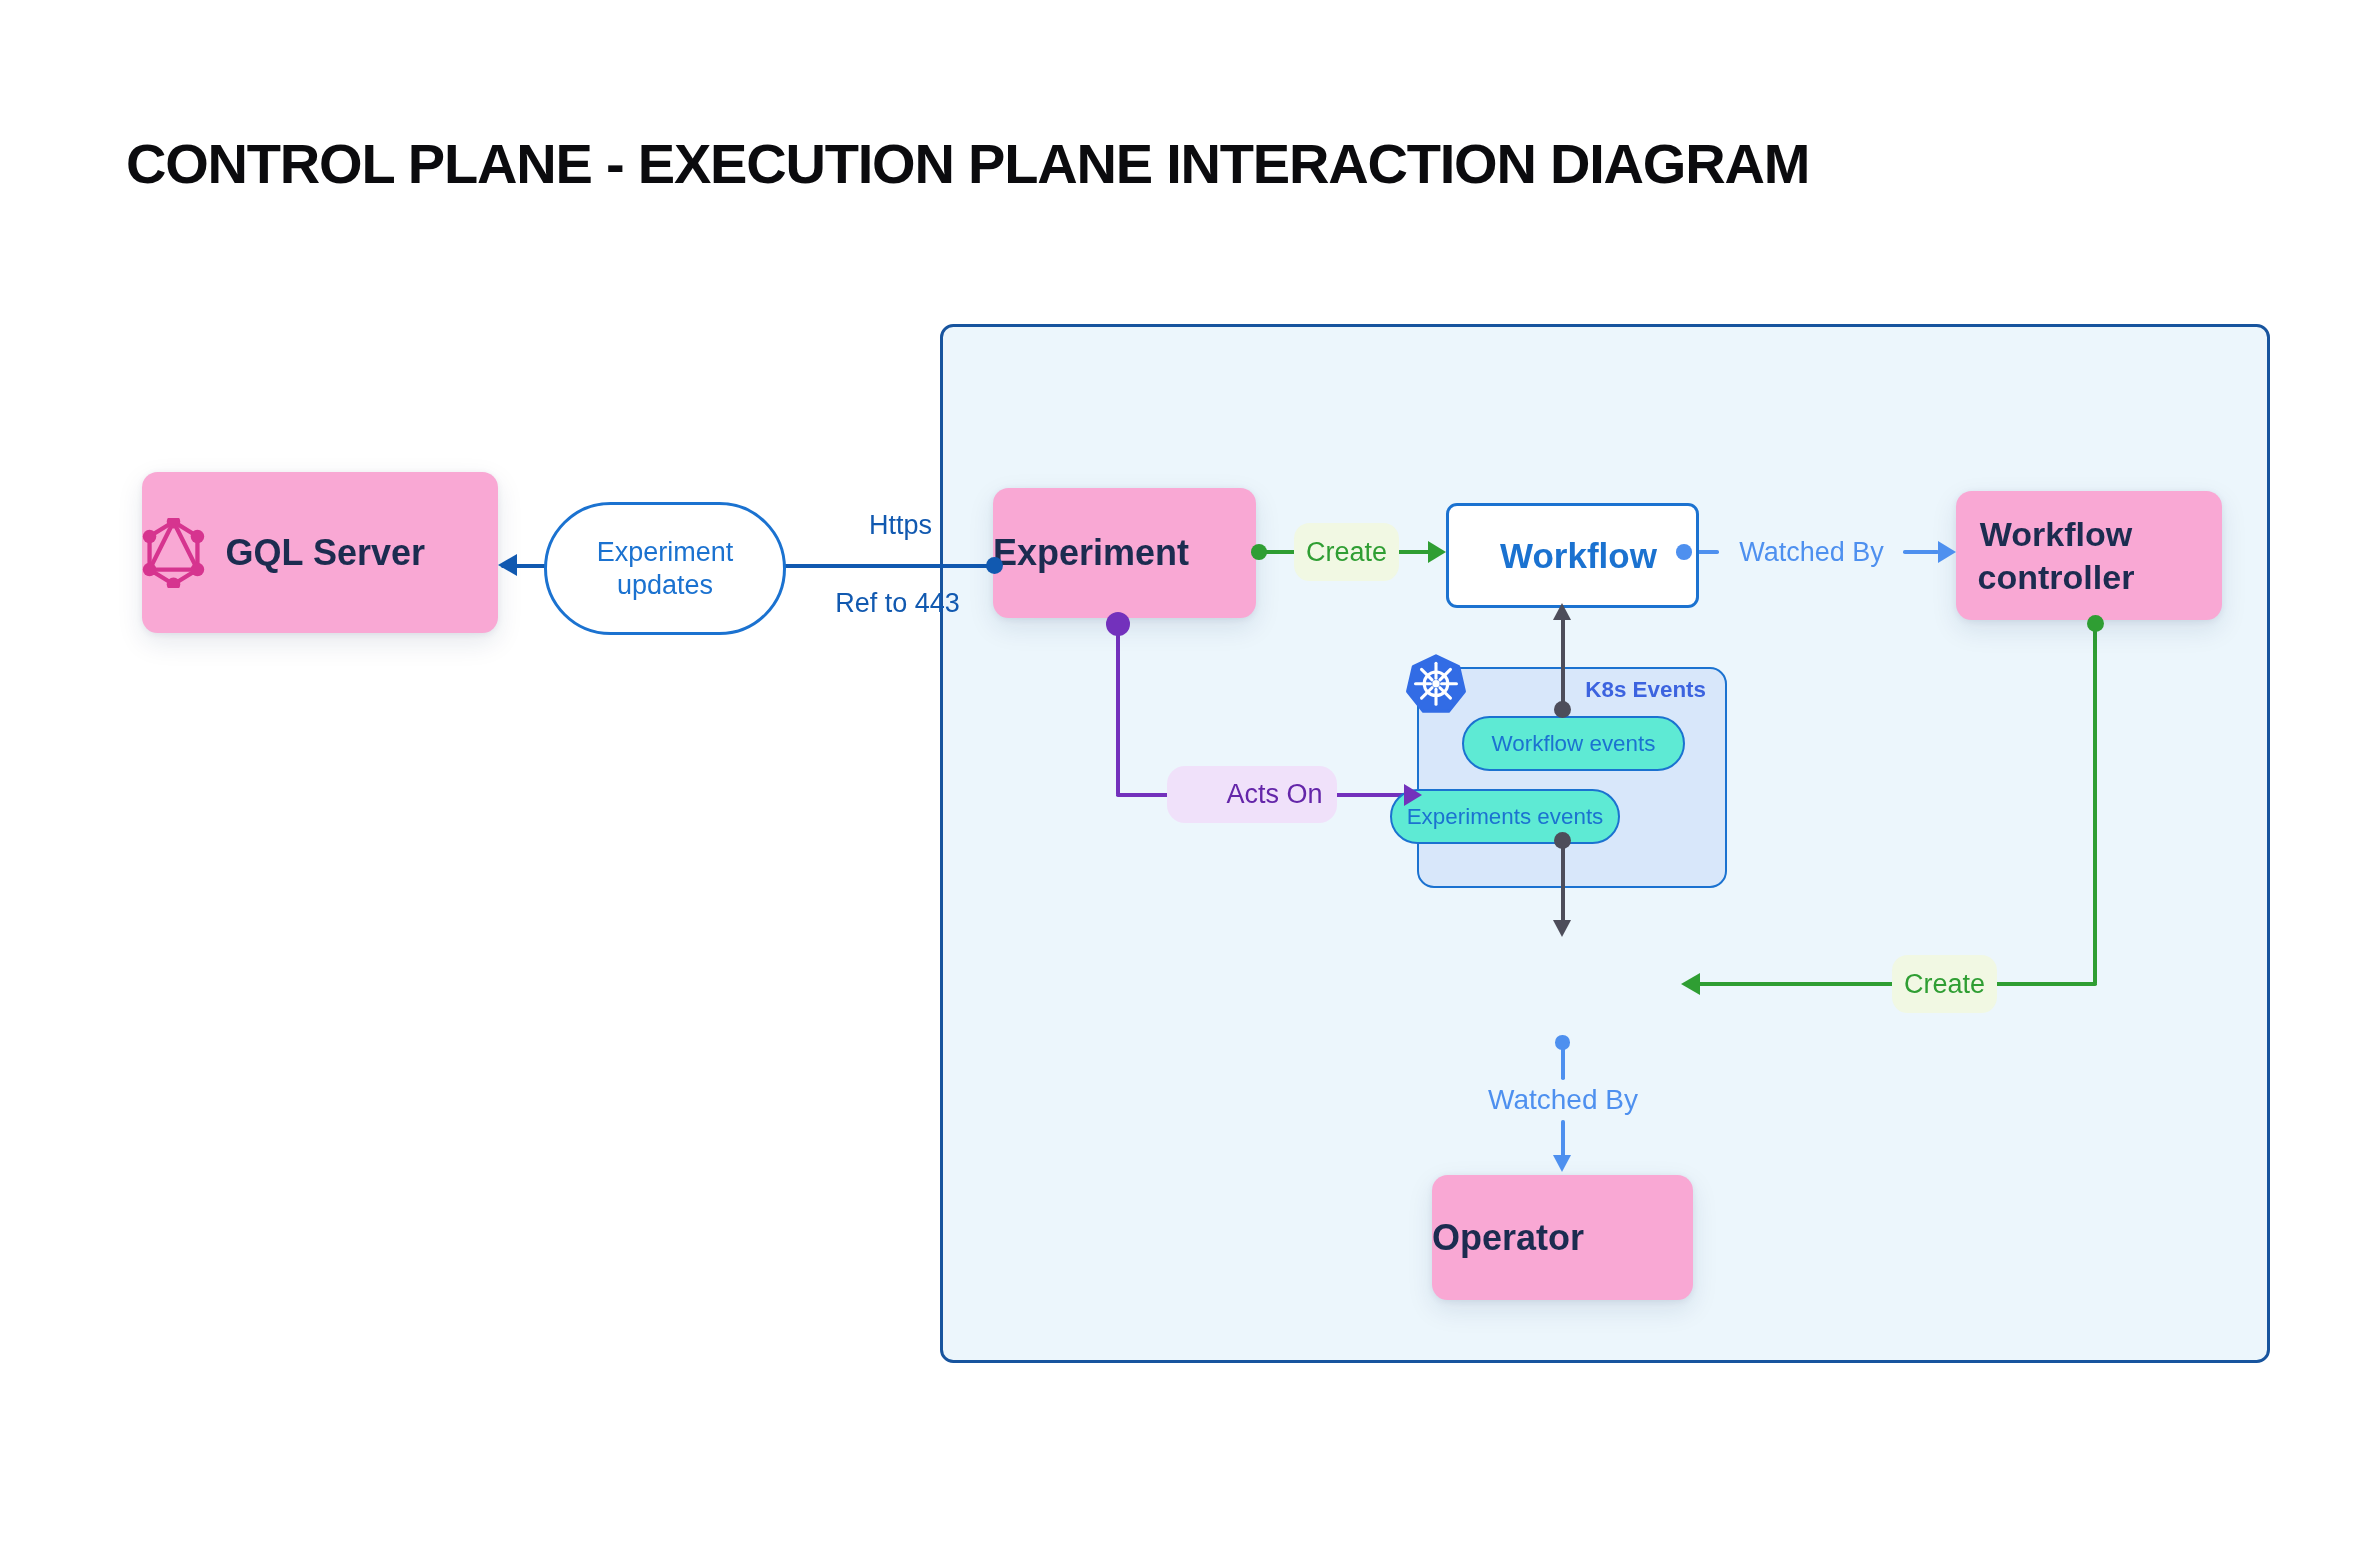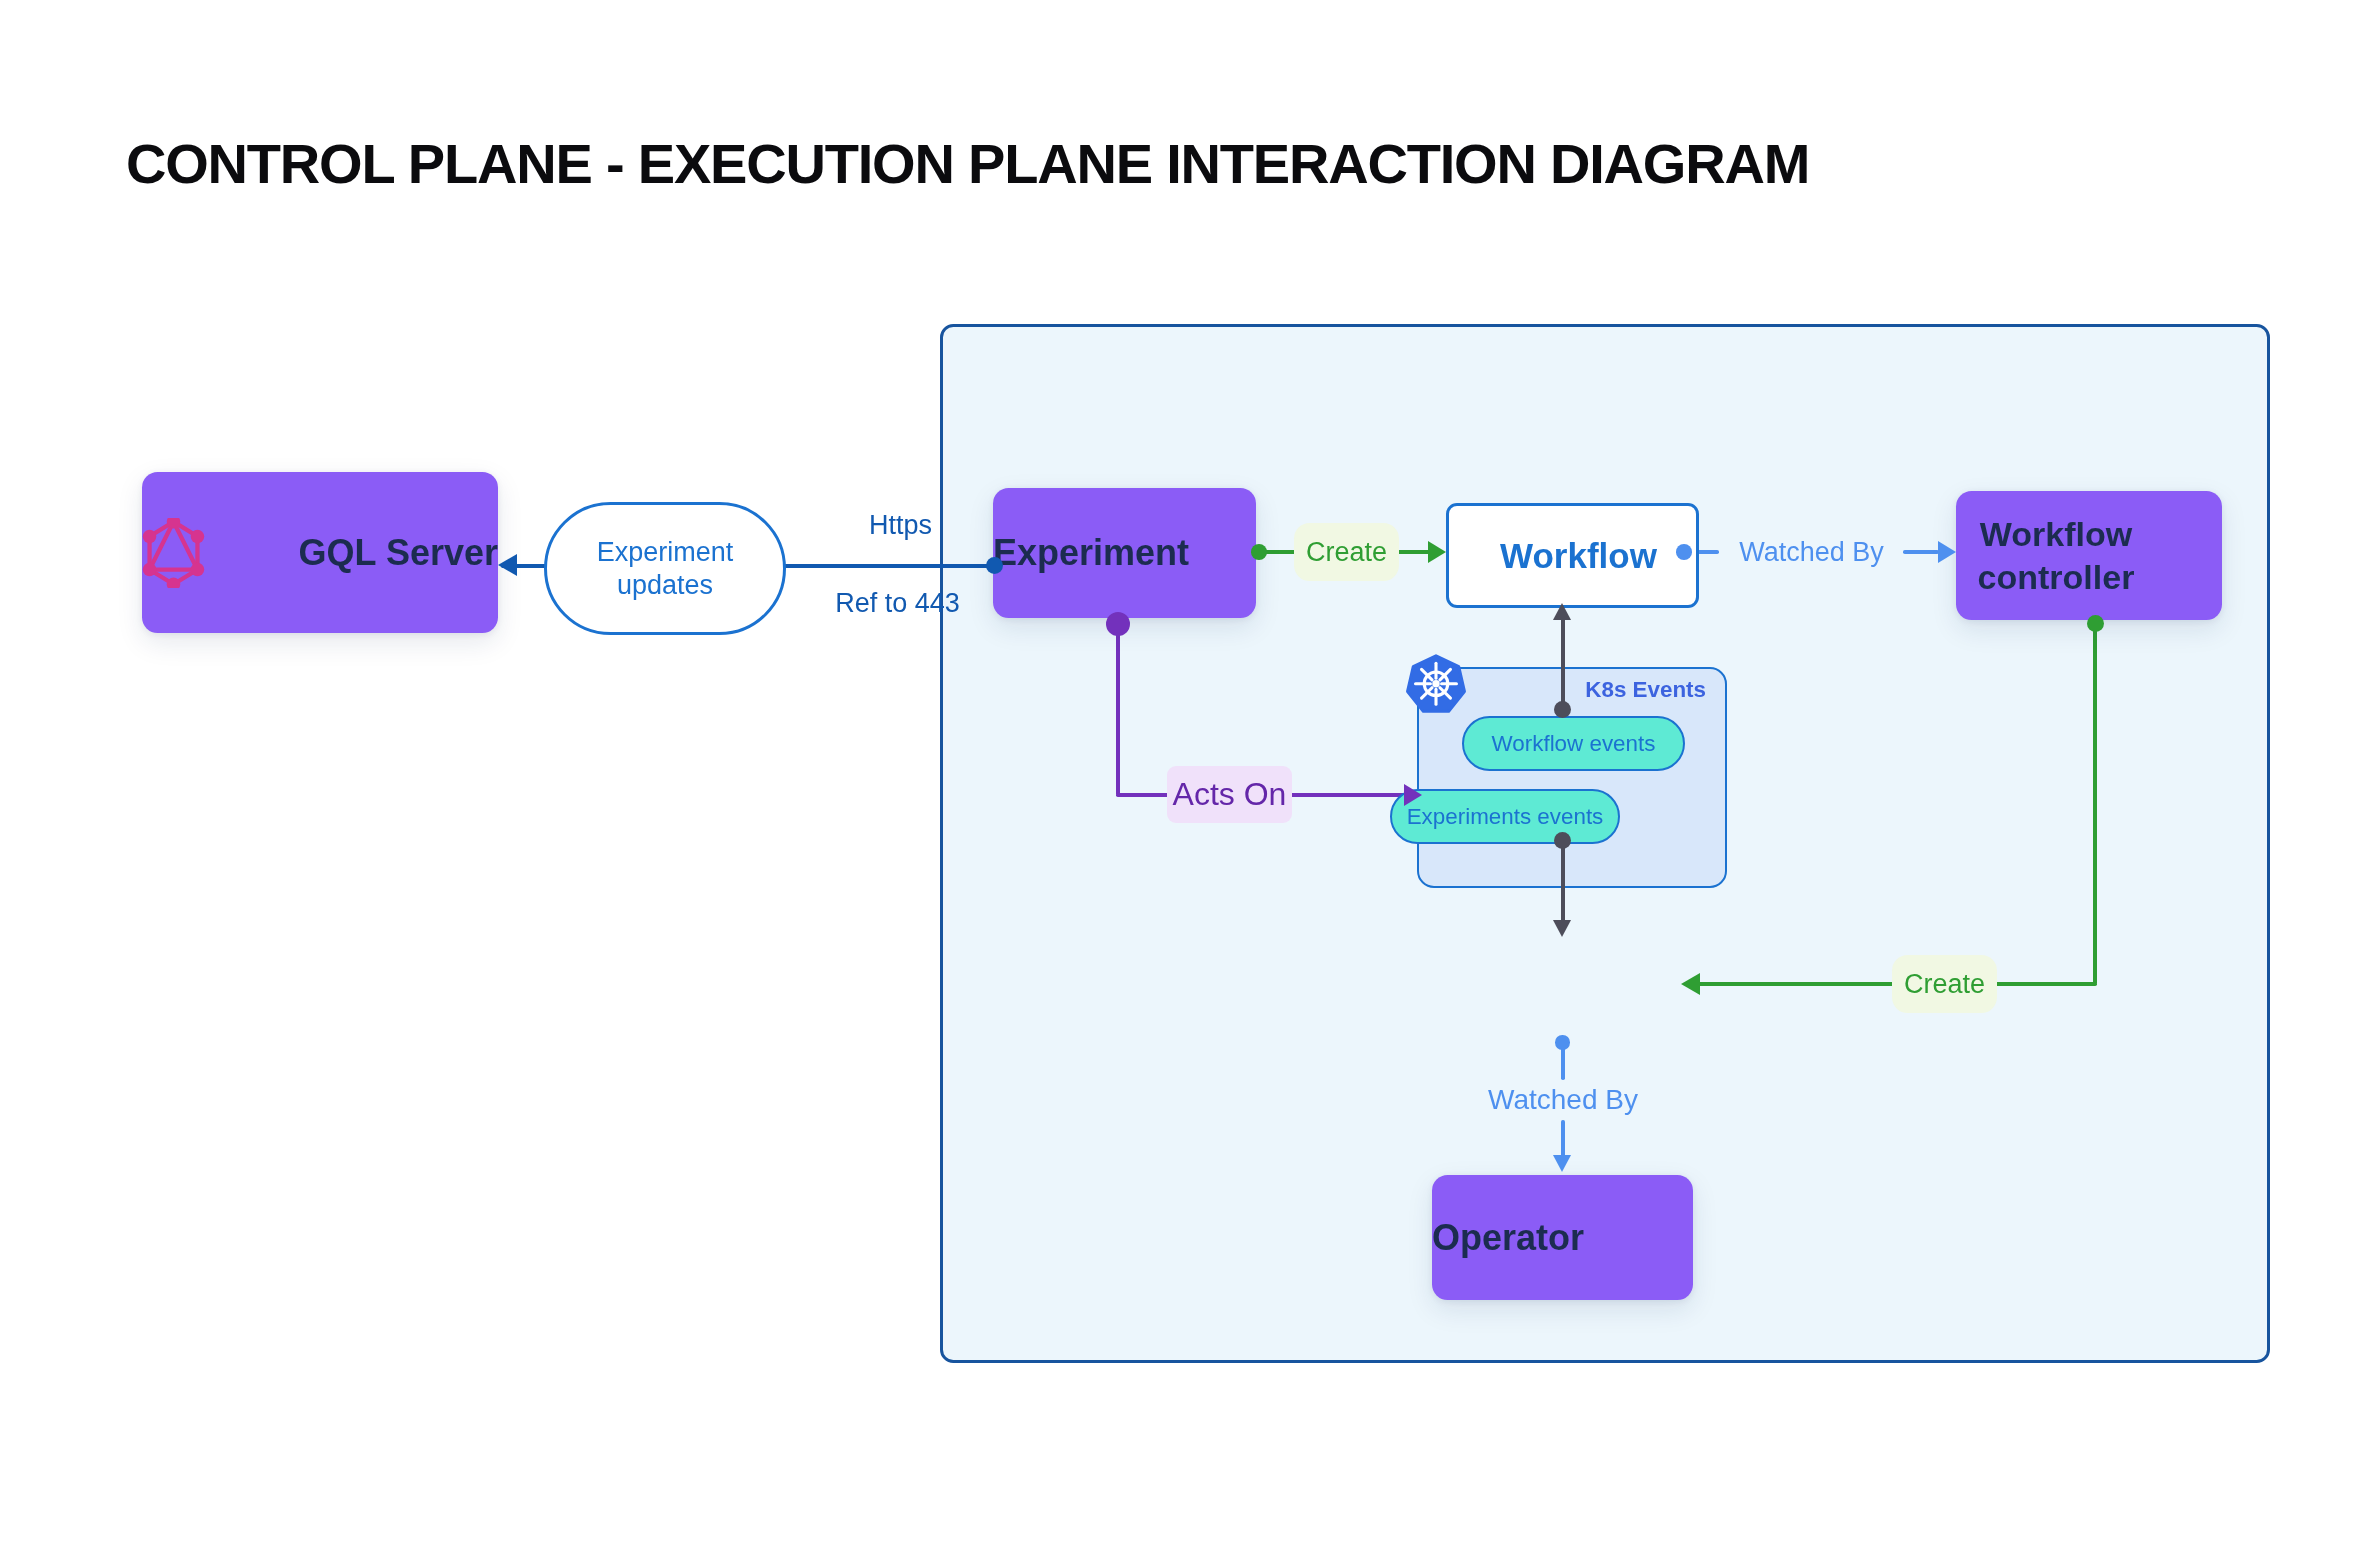--- a/index.html
+++ b/index.html
@@ -16,22 +16,22 @@
     font-family:"Liberation Sans","DejaVu Sans",sans-serif;overflow:hidden;margin-left:20px;}
   .title{position:absolute;left:106px;top:131px;font-size:56px;font-weight:700;
     letter-spacing:-1.2px;color:var(--title_color);white-space:nowrap;margin:0;}
   
   .cluster{position:absolute;left:920px;top:324px;width:1324px;height:1033px;
     background:var(--cluster_fill);border:3px solid var(--cluster_border);border-radius:13.3px;z-index:0;}
   .tpill{position:absolute;left:866px;top:271px;width:459px;height:107px;border-radius:60px;
     background:var(--pill_bg);color:#fff;font-size:36px;font-weight:500;
     display:flex;align-items:center;justify-content:center;z-index:5;}
   
-  .card{position:absolute;background:#8b5cf6;border-radius:15.7px;color:var(--navy);font-weight:700;
-    display:flex;align-items:center;justify-content:space-between;text-align:center;z-index:3;
+  .card{position:absolute;background:#f9a8d4;border-radius:15.7px;color:var(--navy);font-weight:700;
+    display:flex;align-items:center;justify-content:flex-start;text-align:center;z-index:3;
     box-shadow:0 9.7px 27px rgba(15,40,90,.10),0 1.8px 6px rgba(15,40,90,.07);}
   .outline{position:absolute;background:#fff;border:3px solid var(--accent);border-radius:11px;
     color:var(--accent);font-weight:700;display:flex;align-items:center;justify-content:center;z-index:3;}
   .oval{position:absolute;left:524px;top:502px;width:236px;height:127px;background:#fff;
     border:3px solid var(--accent);border-radius:73px;color:var(--accent);font-weight:500;
     font-size:27px;line-height:1.2;display:flex;align-items:center;justify-content:center;
     text-align:center;z-index:3;}
   .oval span{display:block;width:169px;}
   
   .k8sbox{position:absolute;left:1397px;top:667px;width:306px;height:217px;background:var(--k8s_fill);
@@ -150,21 +150,21 @@
   <div class="epill" style="left:1370px;top:789px;width:226px;height:51px;">Experiments events</div>
 
   <div class="dot c-gray" style="left:1534px;top:832px;width:17px;height:17px;"></div>
   <div class="vline c-gray" style="left:1541px;top:840px;height:81px;"></div>
   <div class="arr arr-d c-gray" style="left:1533px;top:920px;"></div>
 
   <div class="dot c-purple" style="left:1086px;top:612px;width:24px;height:24px;"></div>
   <div class="vline c-purple" style="left:1096px;top:624px;height:171px;"></div>
   <div class="hline c-purple" style="left:1096px;top:793px;width:289px;"></div>
   <div class="arr arr-r c-purple" style="left:1384px;top:784px;"></div>
-  <div class="badge" style="left:1147px;top:766px;width:125px;height:57px;background:var(--purple_bg);color:var(--purple_text);font-size:32px;border-radius:9px;">Acts On</div>
+  <div class="badge" style="left:1147px;top:766px;width:125px;height:57px;background:var(--purple_bg);color:var(--purple_text);font-size:27px;border-radius:18px;padding-left:45px;">Acts On</div>
 
   <div class="dot c-green" style="left:2067px;top:615px;width:17px;height:17px;"></div>
   <div class="vline c-green" style="left:2073px;top:623px;height:361px;"></div>
   <div class="hline c-green" style="left:1678px;top:982px;width:399px;"></div>
   <div class="arr arr-l c-green" style="left:1661px;top:973px;"></div>
   <div class="badge" style="left:1872px;top:955px;width:105px;height:58px;background:var(--green_bg);color:var(--green);font-size:27px;">Create</div>
 
 
   <div class="dot c-lb" style="left:1535px;top:1035px;width:14.5px;height:14.5px;"></div>
   <div class="vline c-lb" style="left:1541px;top:1042px;height:38px;"></div>

